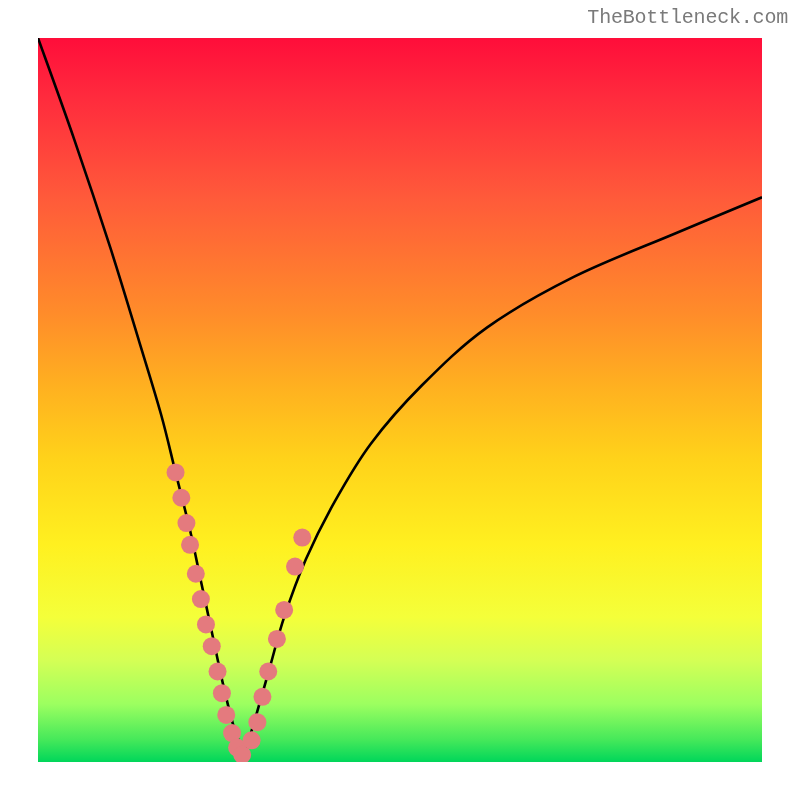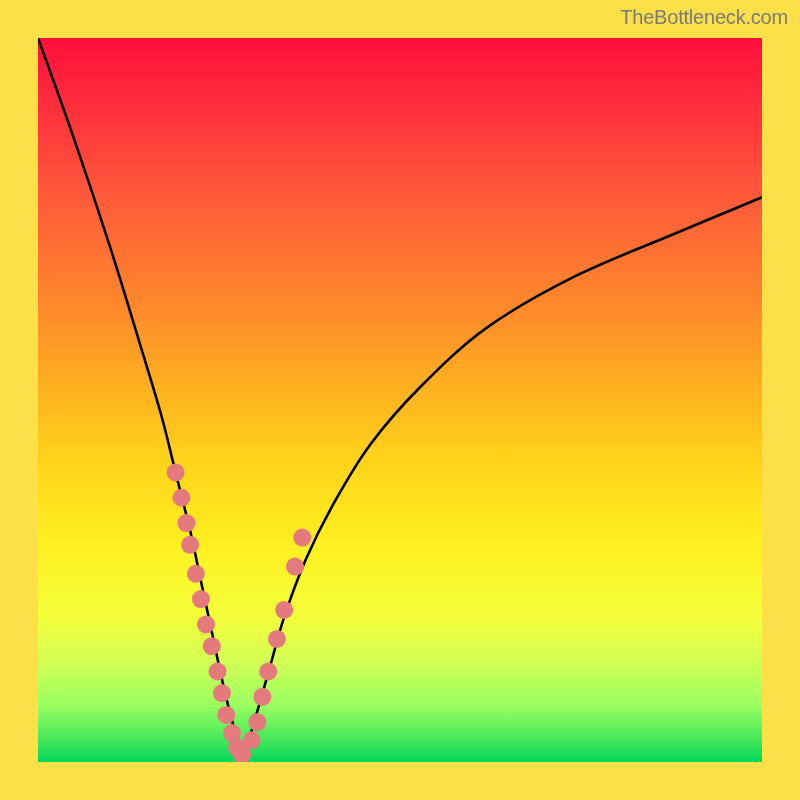--- a/index.html
+++ b/index.html
@@ -8,21 +8,22 @@
     width: 800px;
     height: 800px;
     overflow: hidden;
     background: #000;
     font-family: Arial, Helvetica, sans-serif;
   }
   .frame {
     position: relative;
     width: 800px;
     height: 800px;
-    background: #fde047;
+    background: #ffffff;
+    font-family: Liberation Mono, monospace;
   }
   .plot {
     position: absolute;
     left: 38px;
     top: 38px;
     width: 724px;
     height: 724px;
     
     background: linear-gradient(
       to bottom,

